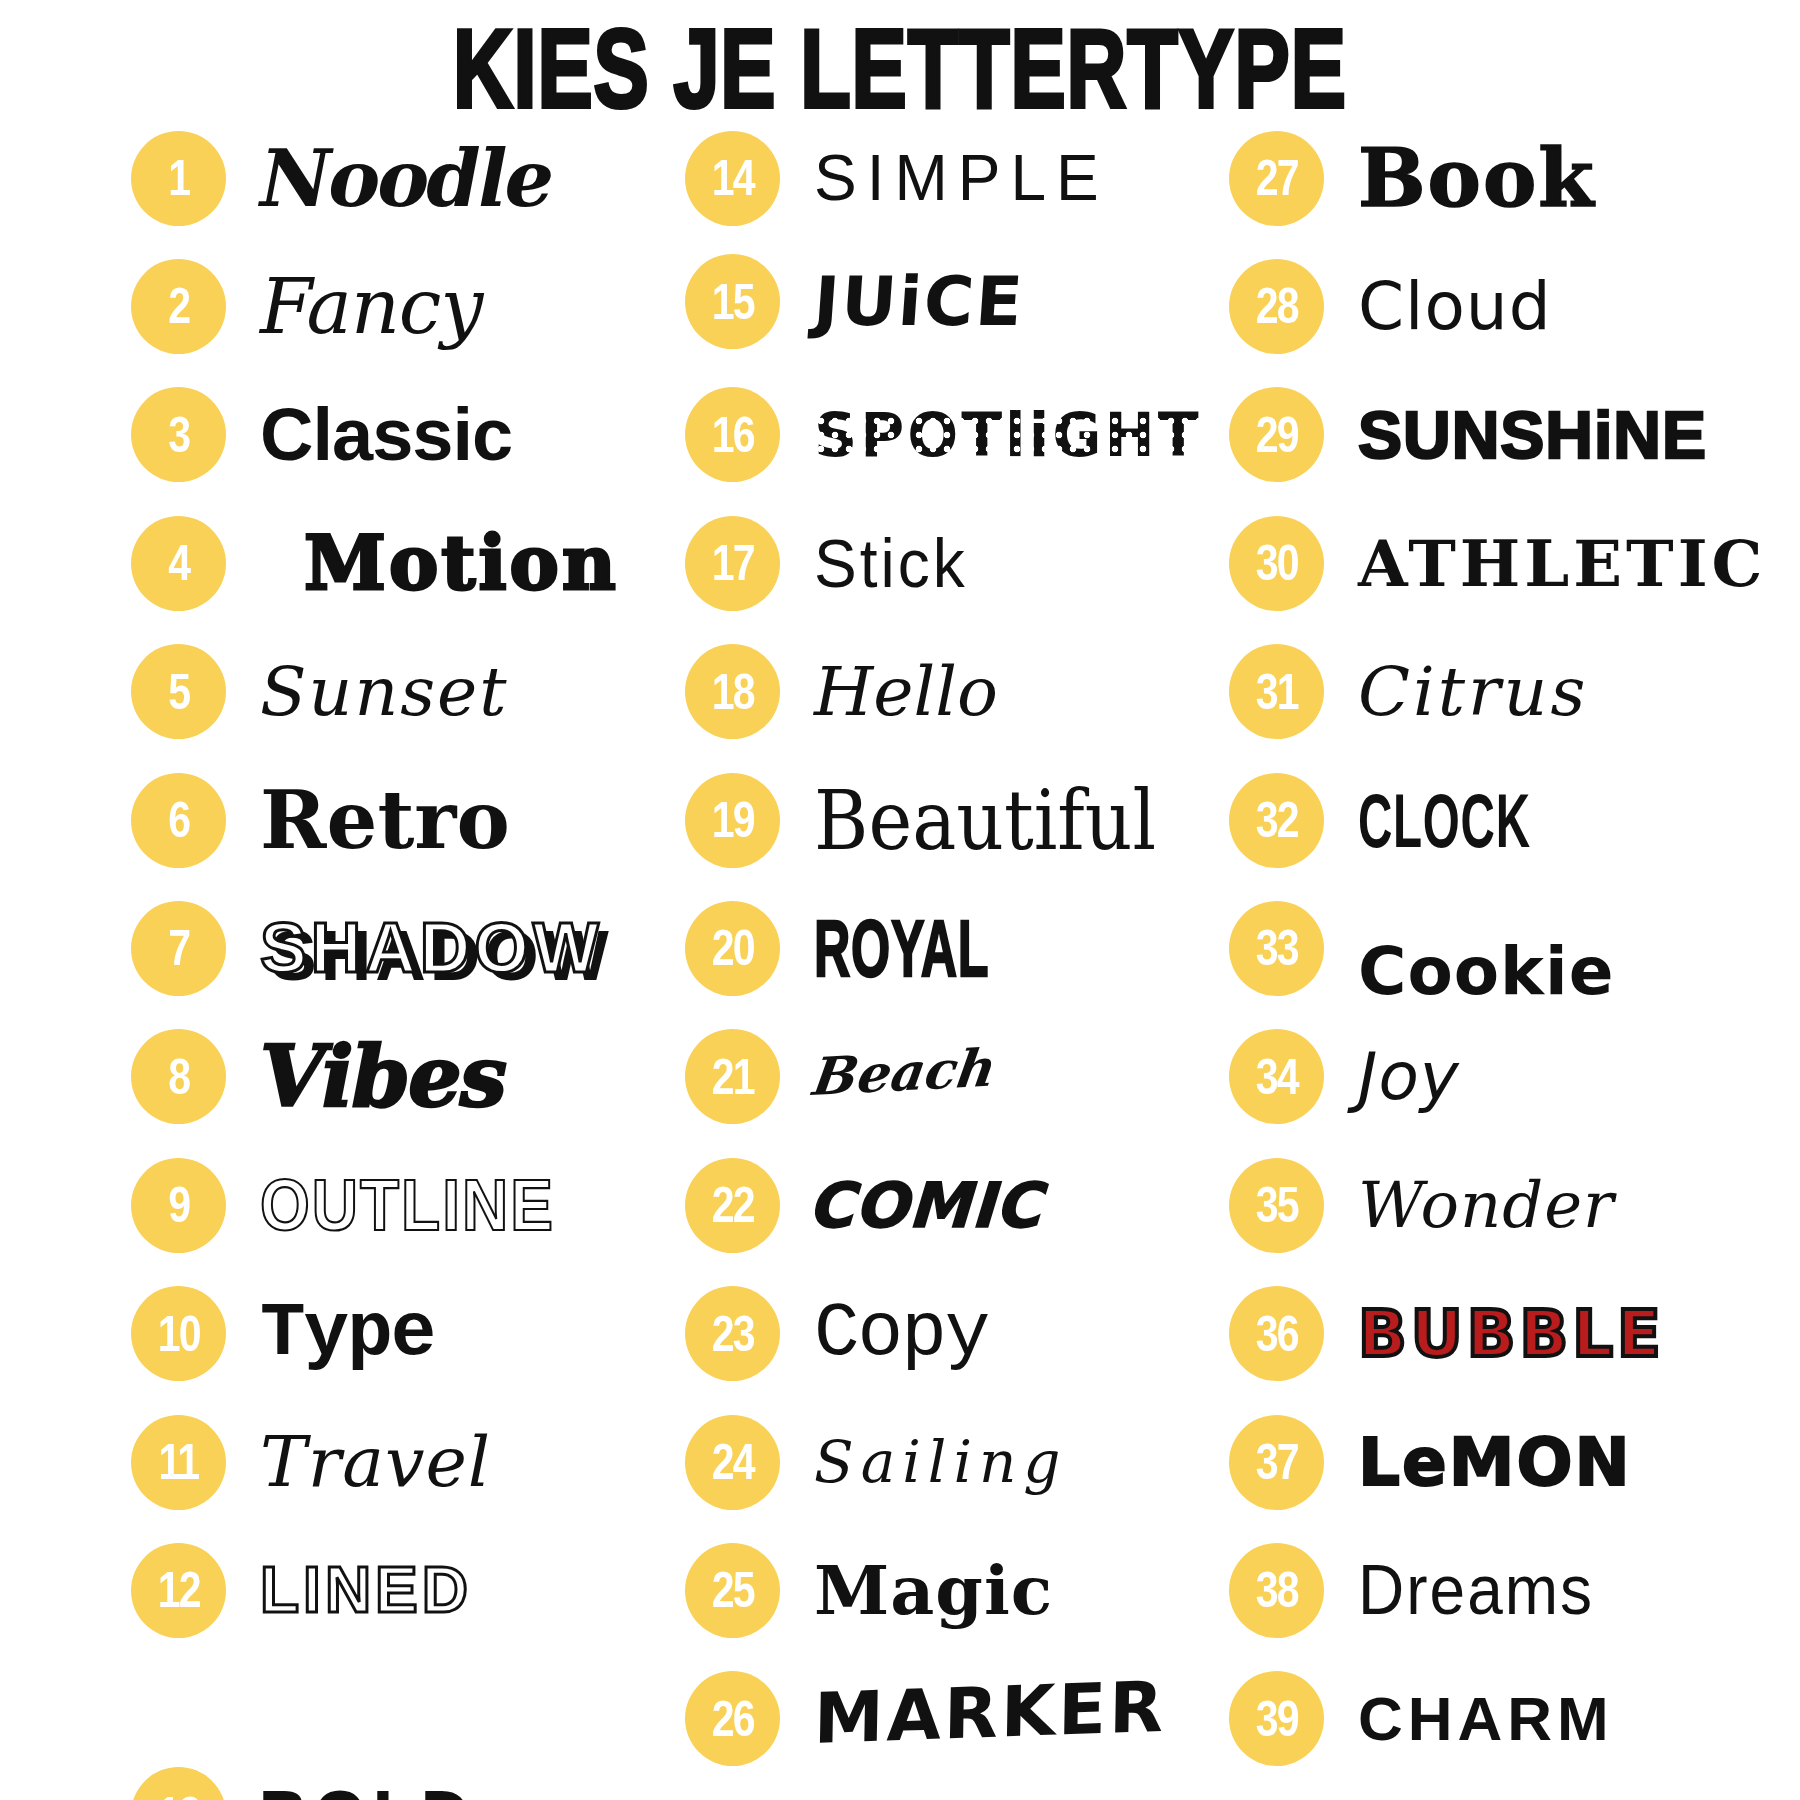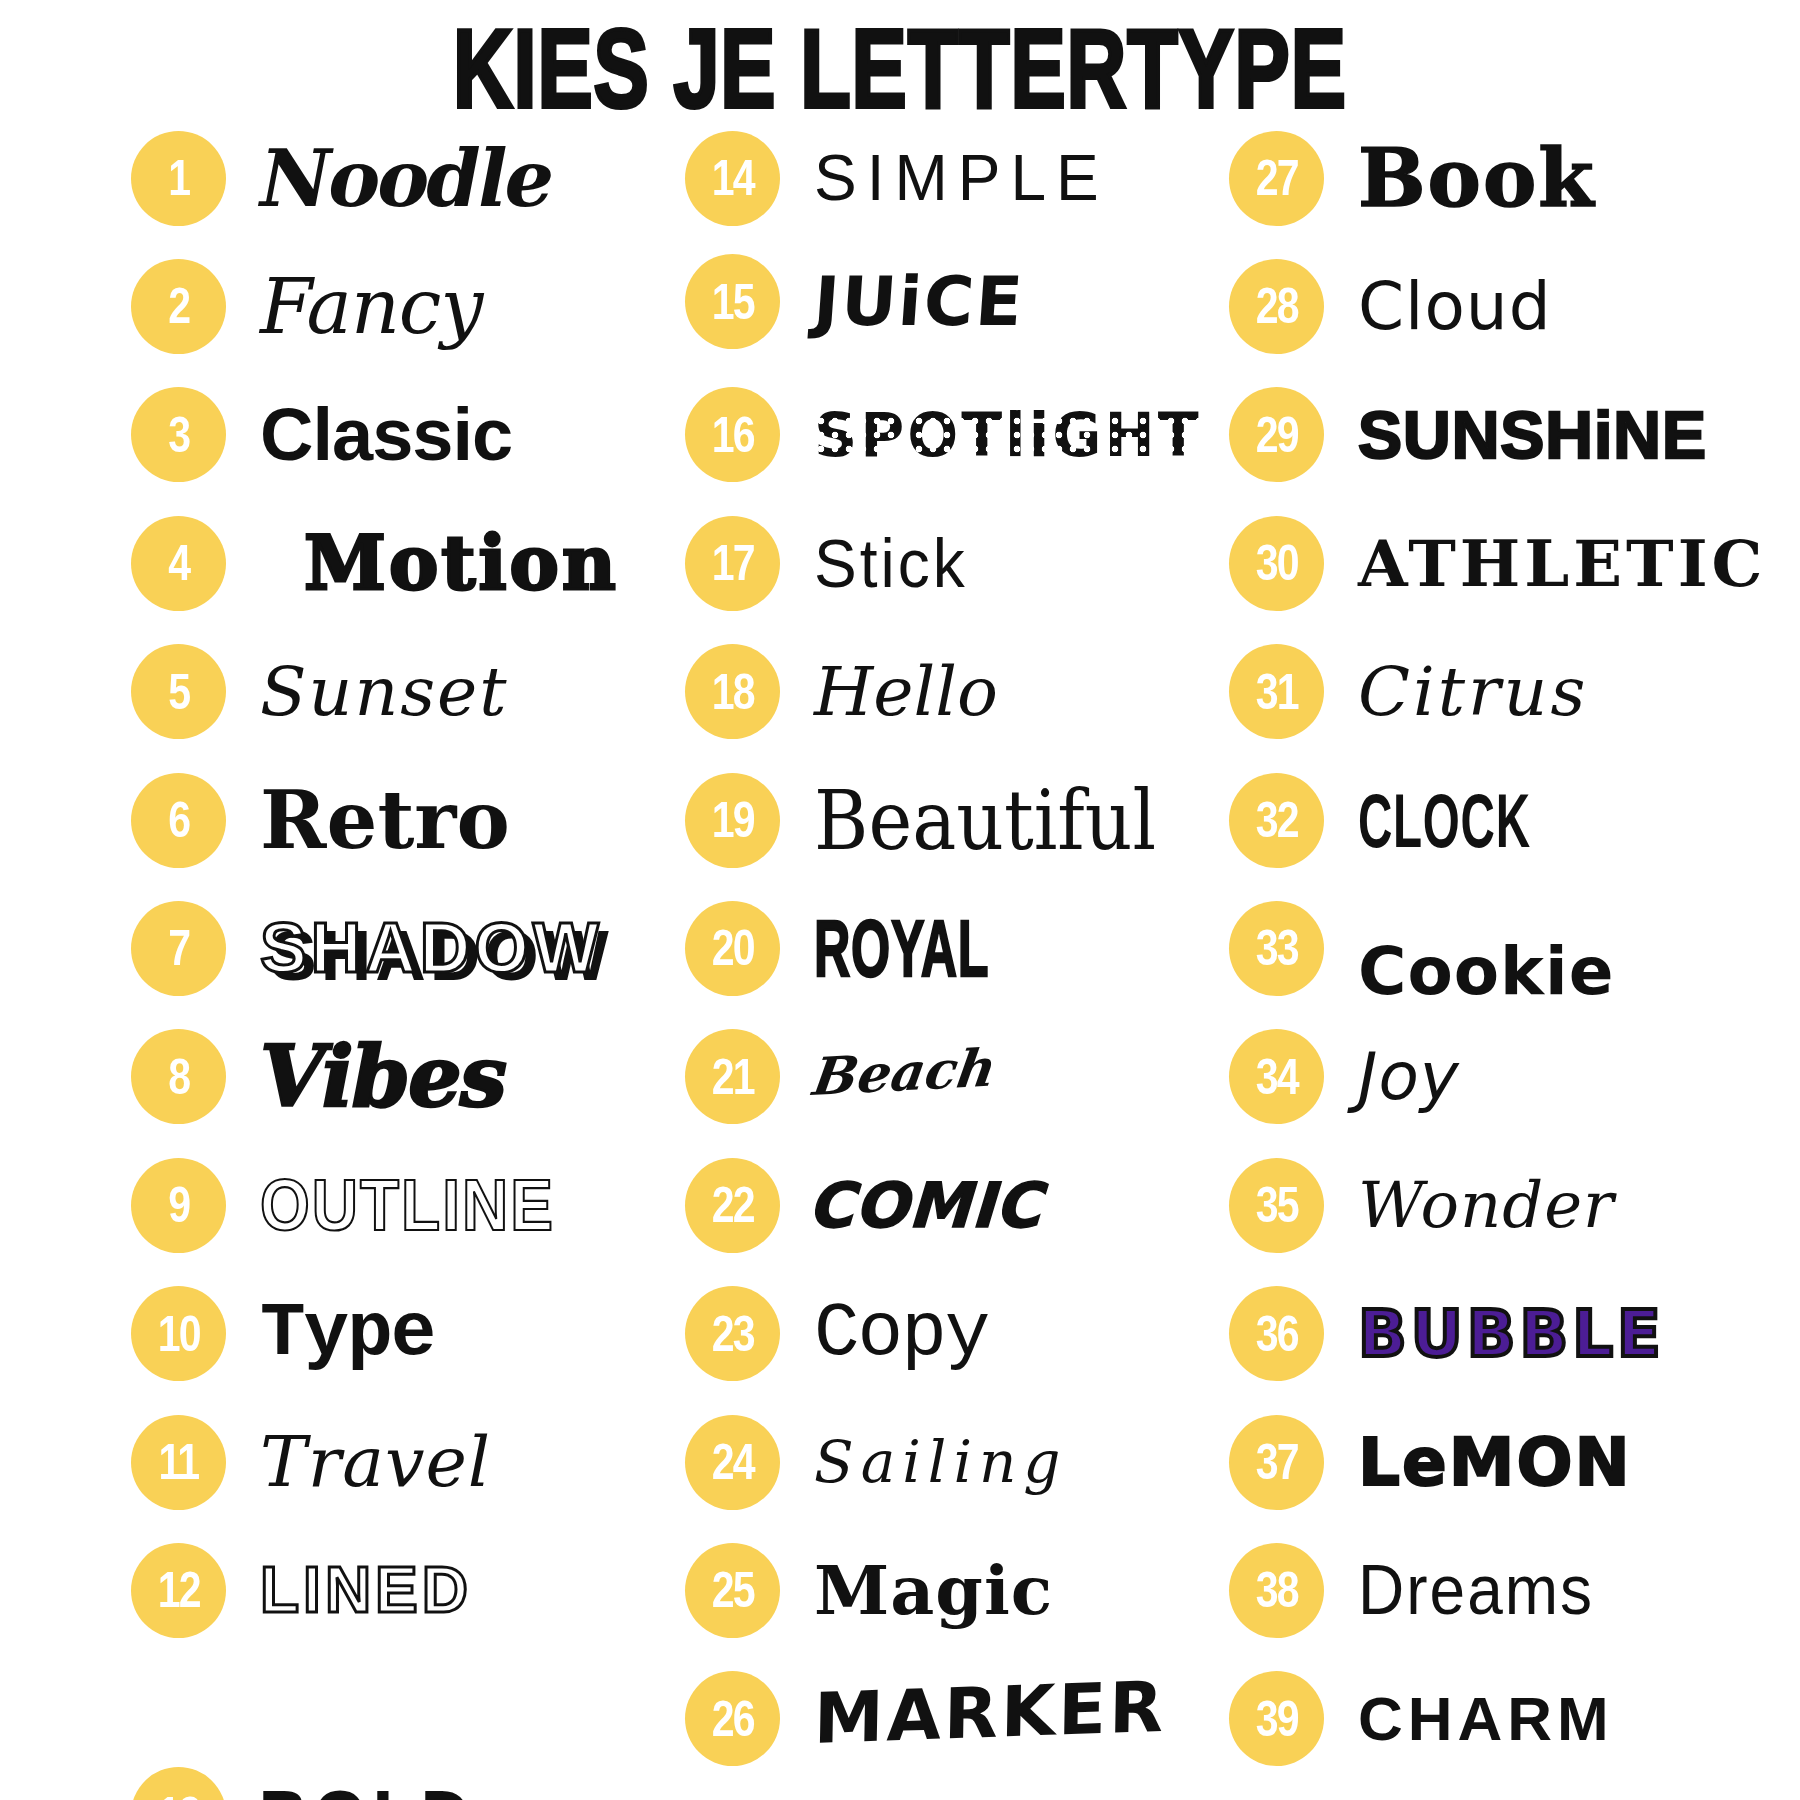--- a/index.html
+++ b/index.html
@@ -77,21 +77,21 @@
   .f-marker   {font:700 70px "DejaVu Sans", sans-serif;transform:skewX(-3deg) rotate(-2deg);letter-spacing:3px;}
   .f-book     {font:700 80px "DejaVu Serif", serif;-webkit-text-stroke:1.5px #111;letter-spacing:2px;}
   .f-cloud    {font:400 66px "DejaVu Sans", sans-serif;letter-spacing:1px;}
   .f-sunshine {font:700 66px "Liberation Sans", sans-serif;-webkit-text-stroke:2.5px #111;letter-spacing:1px;}
   .f-athletic {font:700 64px "DejaVu Serif", serif;letter-spacing:4px;}
   .f-citrus   {font:italic 400 68px "DejaVu Serif", serif;letter-spacing:3px;}
   .f-clock    {font:700 68px "Liberation Sans", sans-serif;transform:scale(0.7,1.12);letter-spacing:1px;}
   .f-cookie   {font:700 66px "DejaVu Sans", sans-serif;letter-spacing:1px;margin-top:47px;}
   .f-joy      {font:italic 400 66px "DejaVu Sans", sans-serif;letter-spacing:1px;}
   .f-wonder   {font:italic 400 64px "DejaVu Serif", serif;letter-spacing:1px;}
-  .f-bubble   {font:700 64px "DejaVu Sans", sans-serif;color:#4c1d95;-webkit-text-stroke:4px #111;letter-spacing:4px;text-align:center;}
+  .f-bubble   {font:700 64px "DejaVu Sans", sans-serif;color:#b91c1c;-webkit-text-stroke:4px #111;letter-spacing:4px;text-align:center;}
   .f-lemon    {font:700 66px "DejaVu Sans", sans-serif;-webkit-text-stroke:2px #111;letter-spacing:2px;}
   .f-dreams   {font:400 64px "Liberation Sans", sans-serif;letter-spacing:2px;transform:scaleY(1.1);}
   .f-charm    {font:700 62px "Liberation Sans", sans-serif;letter-spacing:5px;}
 </style>
 </head>
 <body>
 
 <div class="board">
   <div class="title-wrap">
     <h1 class="title">KIES JE LETTERTYPE</h1>

